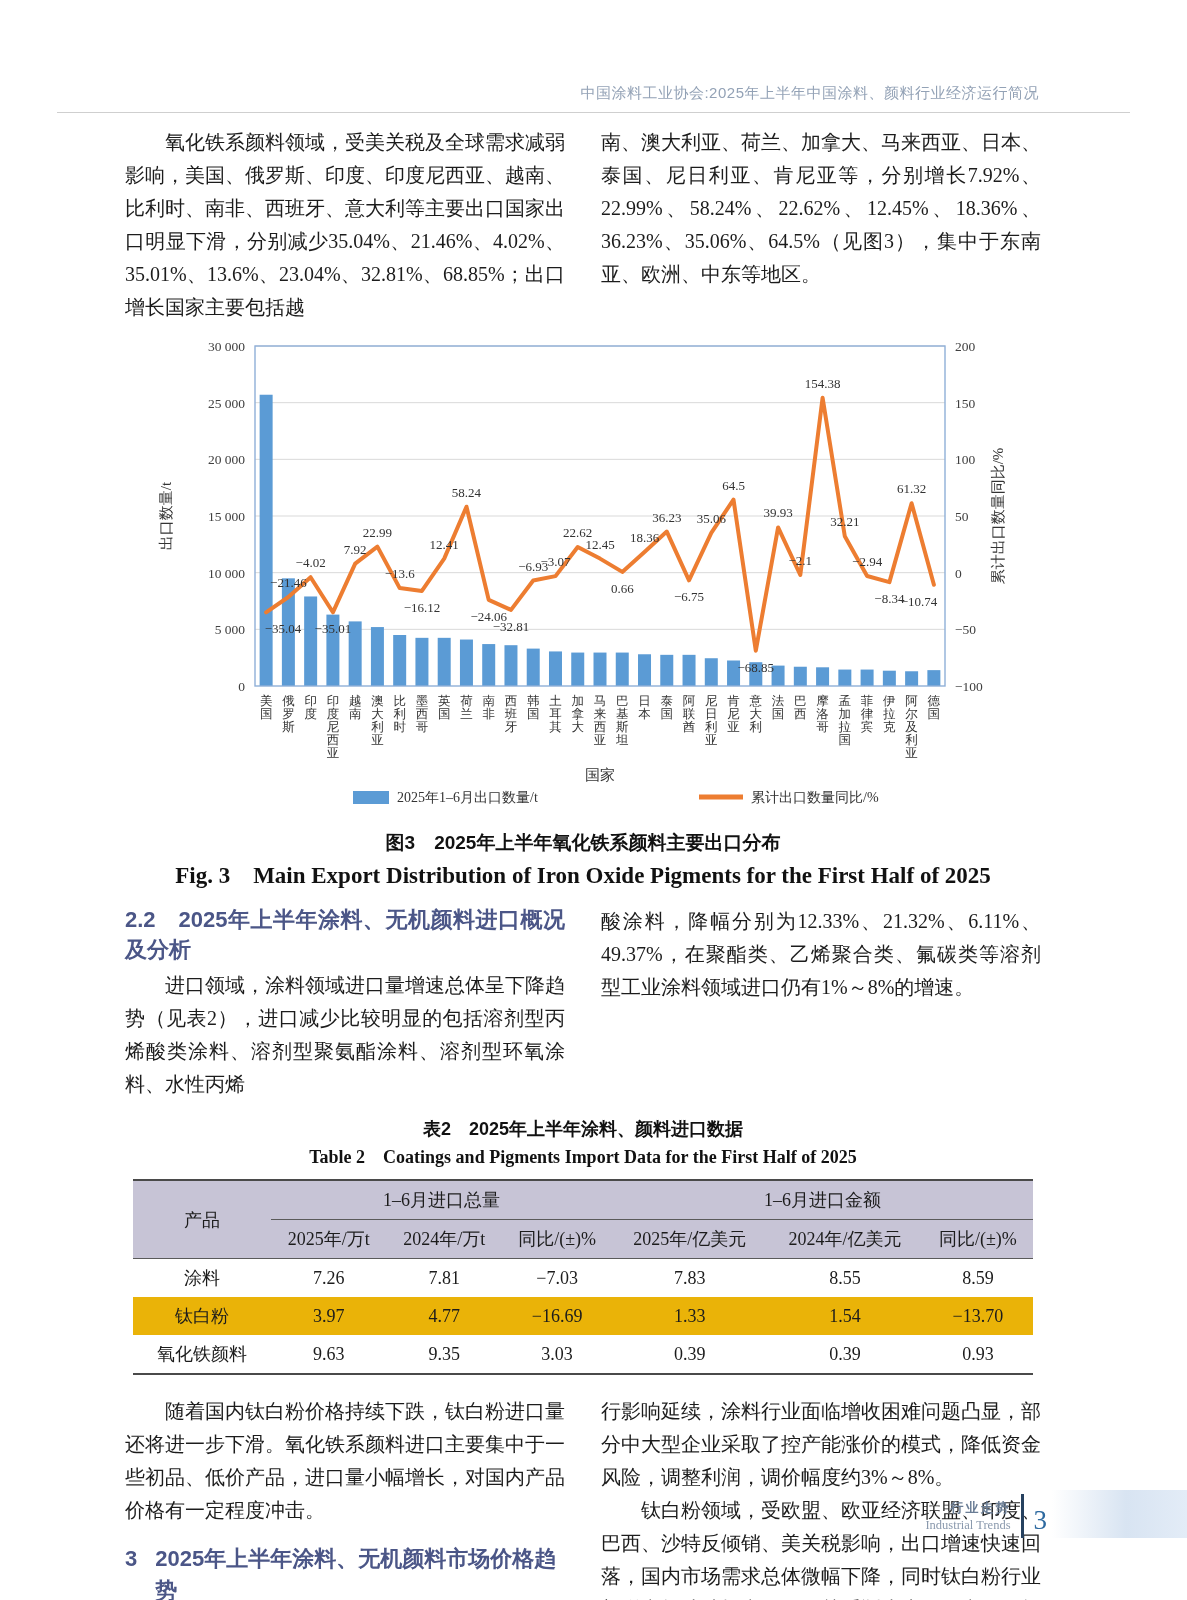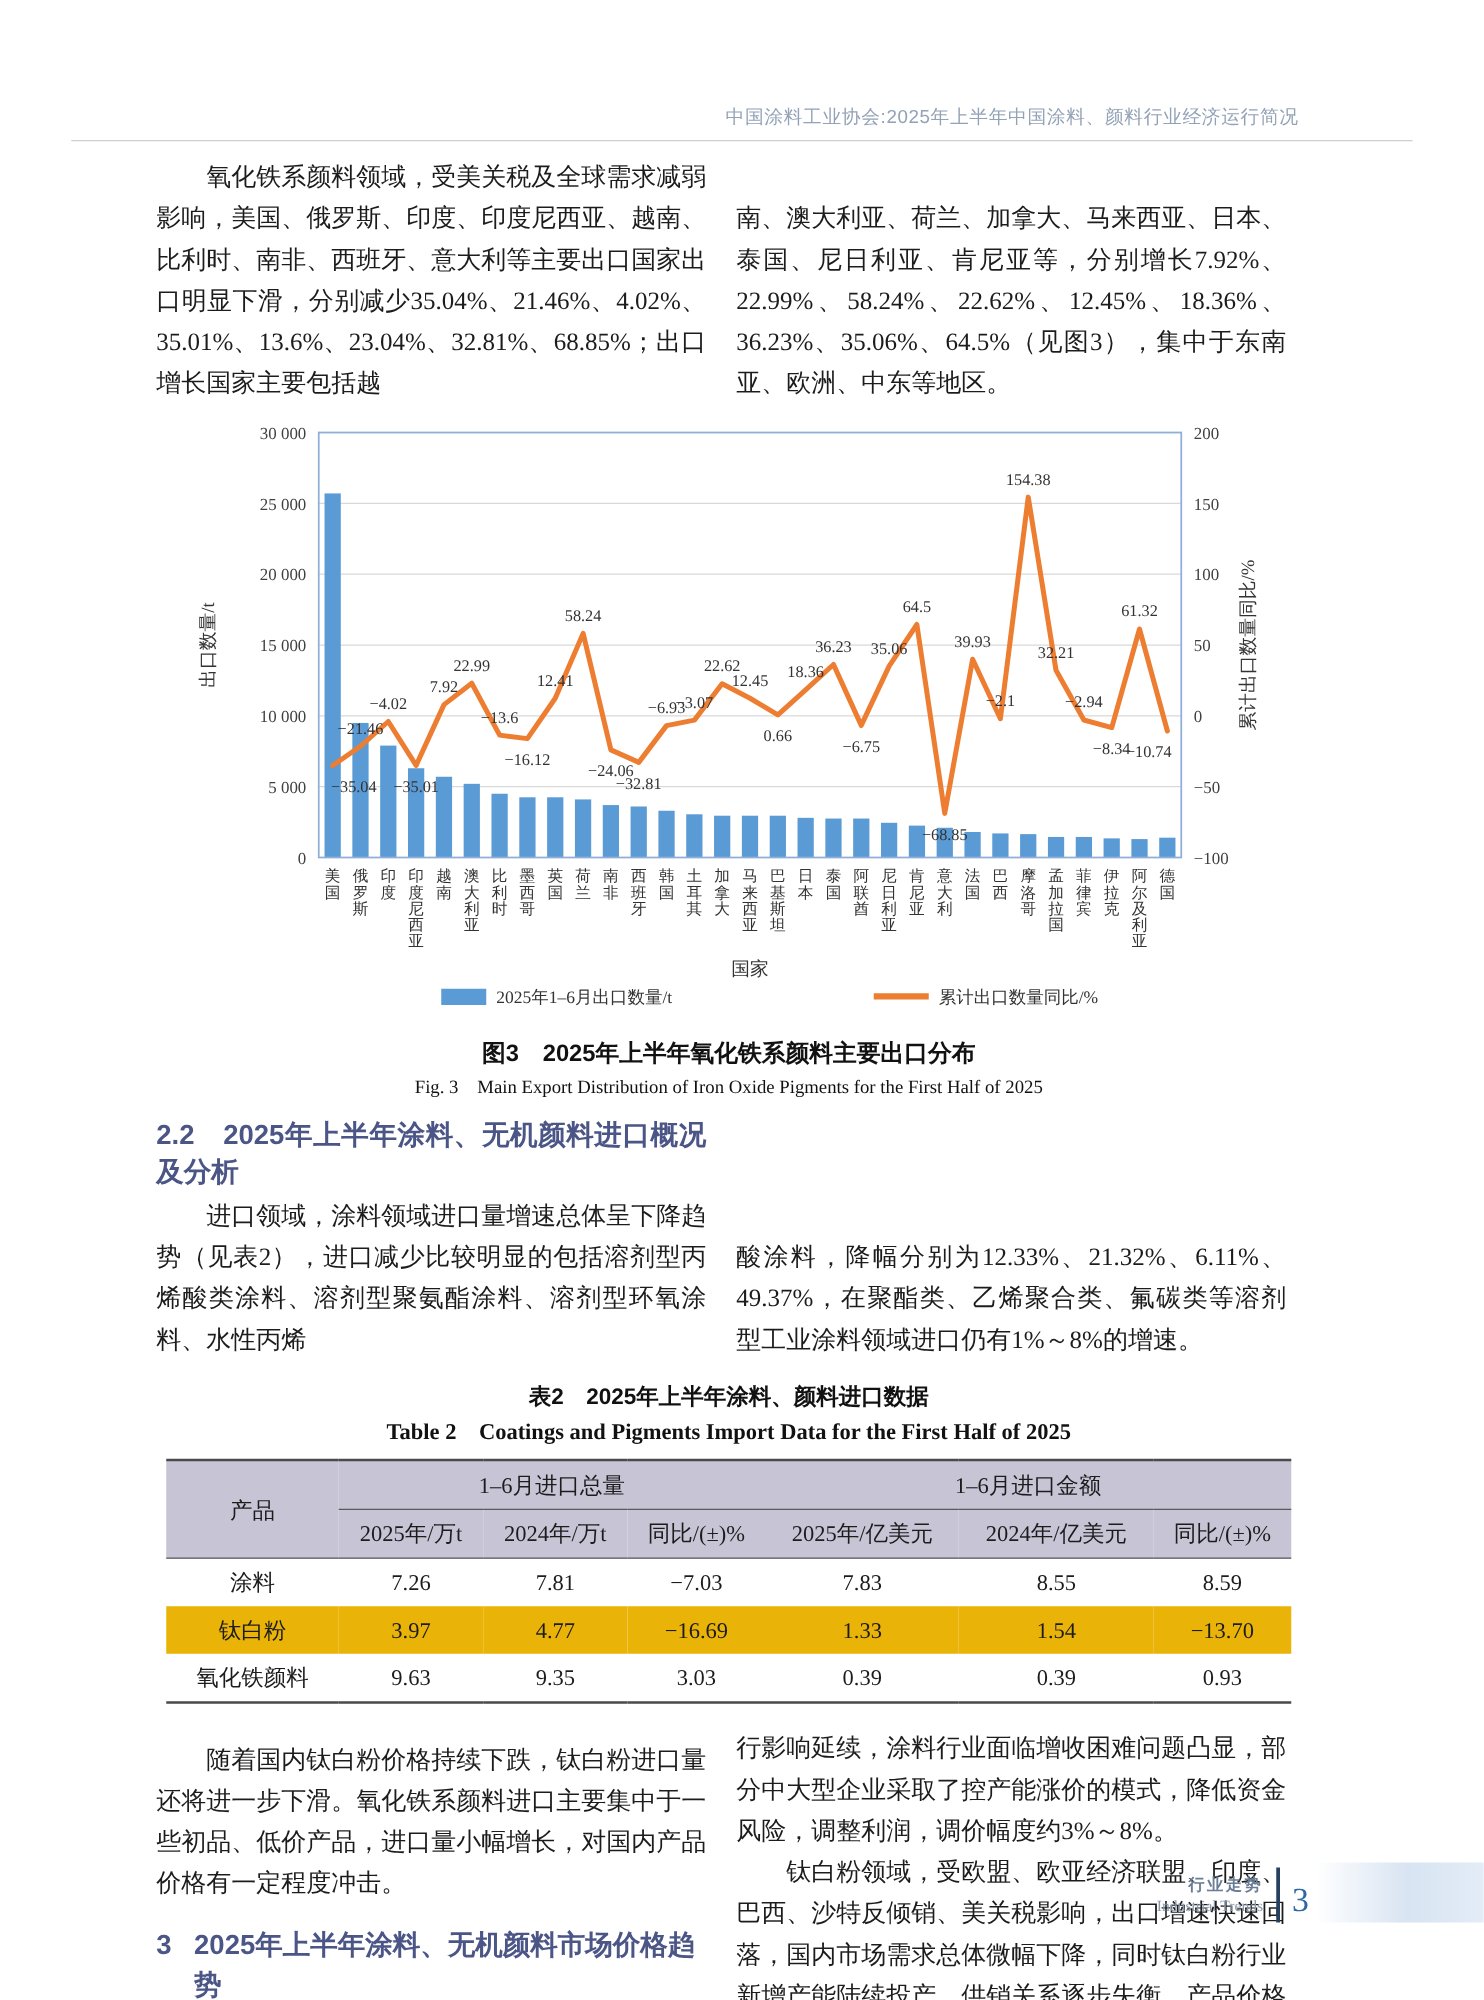--- a/index.html
+++ b/index.html
@@ -7,31 +7,31 @@
     width:1187px;height:1600px;position:relative;background:#ffffff;
     font-family:"Liberation Serif","DejaVu Serif",serif;color:#1c1c1c;
   }
   .header-title{
     position:absolute;top:84px;right:148px;
     font-family:"Liberation Sans","DejaVu Sans",sans-serif;
     font-size:15px;color:#93a2b6;letter-spacing:.5px;
   }
   .header-rule{position:absolute;top:112px;left:57px;right:57px;height:1px;background:#cfcfcf;}
   .content{position:absolute;left:125px;top:126px;width:916px;}
-  .columns{display:flex;gap:24px;align-items:flex-end;}
+  .columns{display:flex;gap:36px;}
   .col{width:440px;font-size:20px;line-height:33px;text-align:justify;}
   .col p{margin:0;}
   .indent{text-indent:2em;}
   .figure{margin-top:10px;text-align:center;}
   .figure svg{display:block;margin:0 auto;overflow:visible;}
   .fig-cap-zh{
     font-family:"Liberation Sans","DejaVu Sans",sans-serif;
     font-weight:bold;font-size:19px;margin-top:4px;color:#111;
   }
-  .fig-cap-en{font-weight:normal;font-size:15px;margin-top:4px;color:#111;}
+  .fig-cap-en{font-weight:bold;font-size:23px;margin-top:4px;color:#111;}
   .sec22{margin-top:14px;}
   .sec-heading{
     font-family:"Liberation Sans","DejaVu Sans",sans-serif;
     font-weight:bold;color:#4b5687;font-size:22px;line-height:30px;margin:0 0 4px 0;
   }
   .right-offset{margin-top:34px;}
   .tableblock{margin-top:16px;}
   .tbl-title-zh{
     text-align:center;font-family:"Liberation Sans","DejaVu Sans",sans-serif;
     font-weight:bold;font-size:18px;color:#111;

